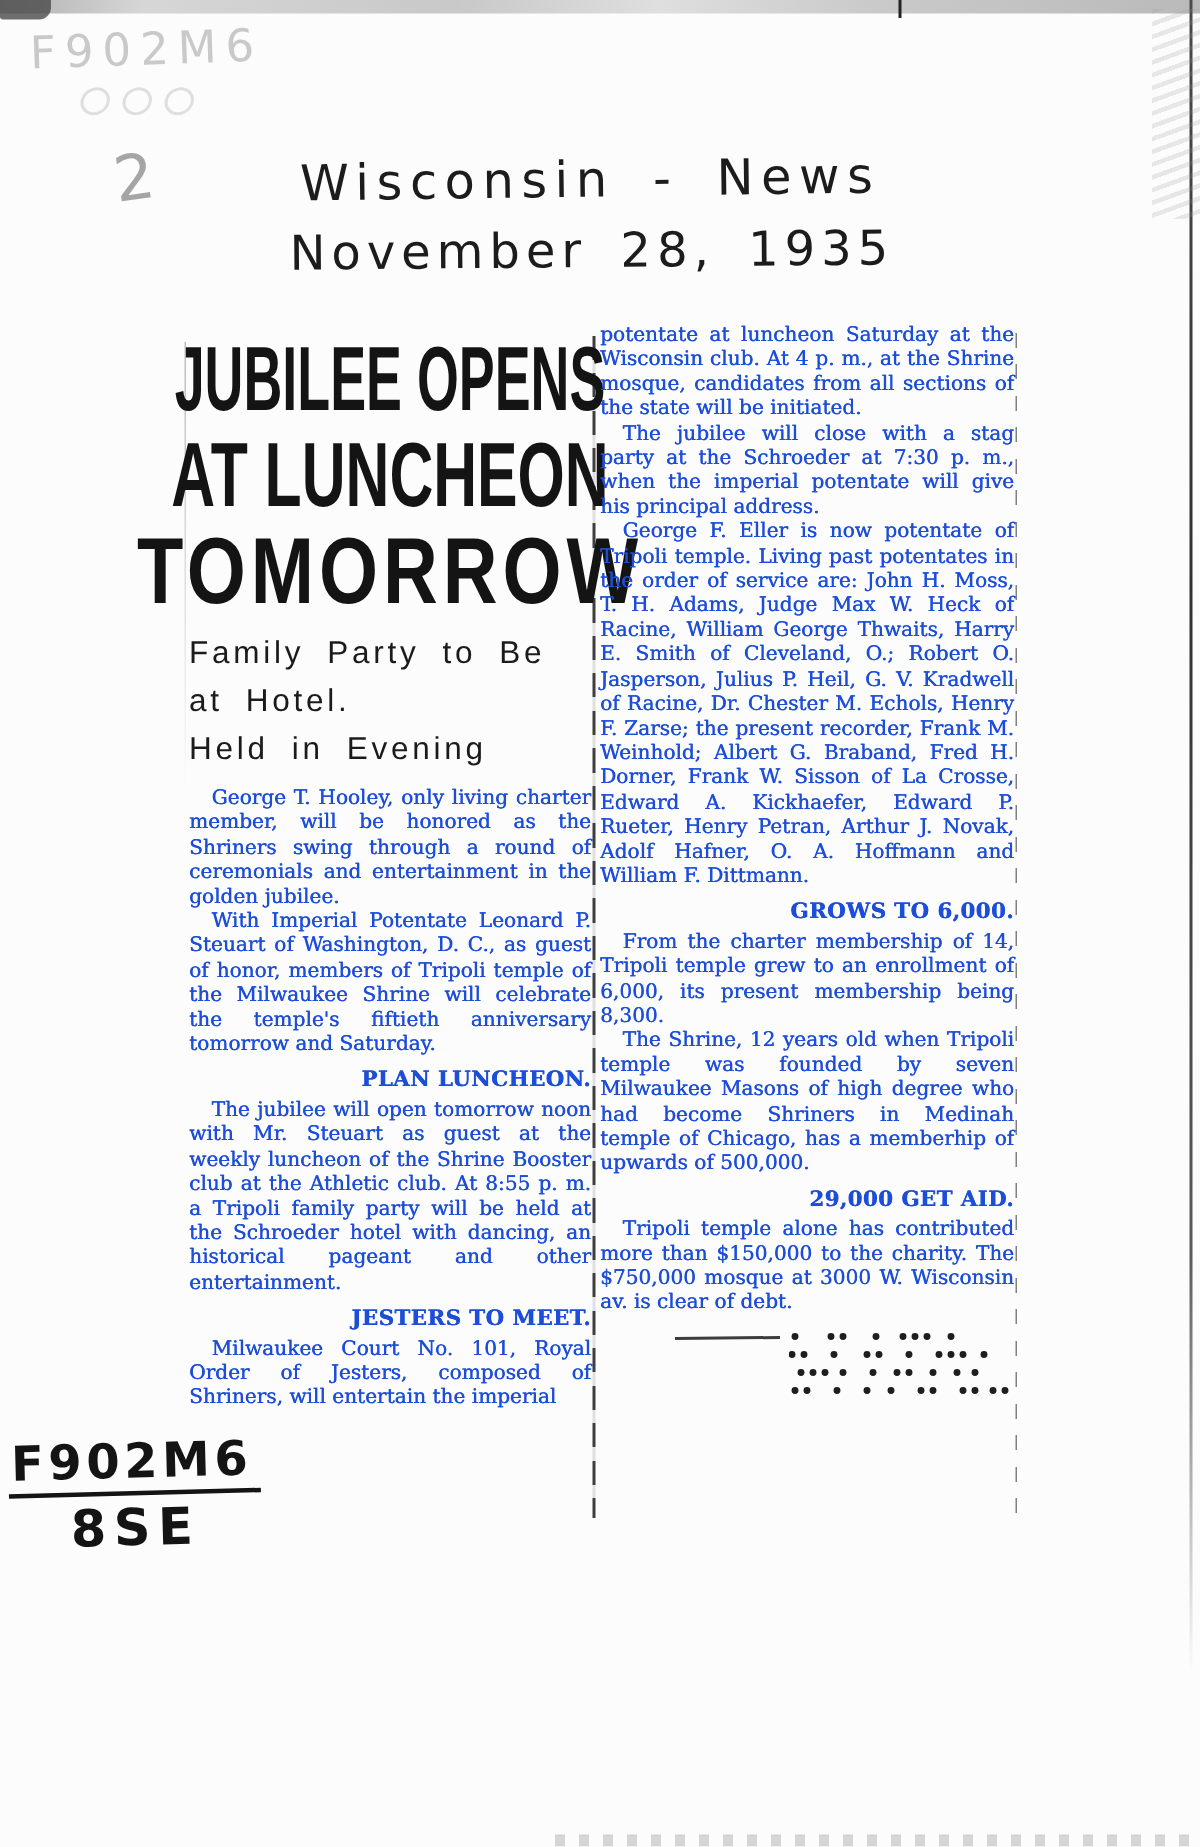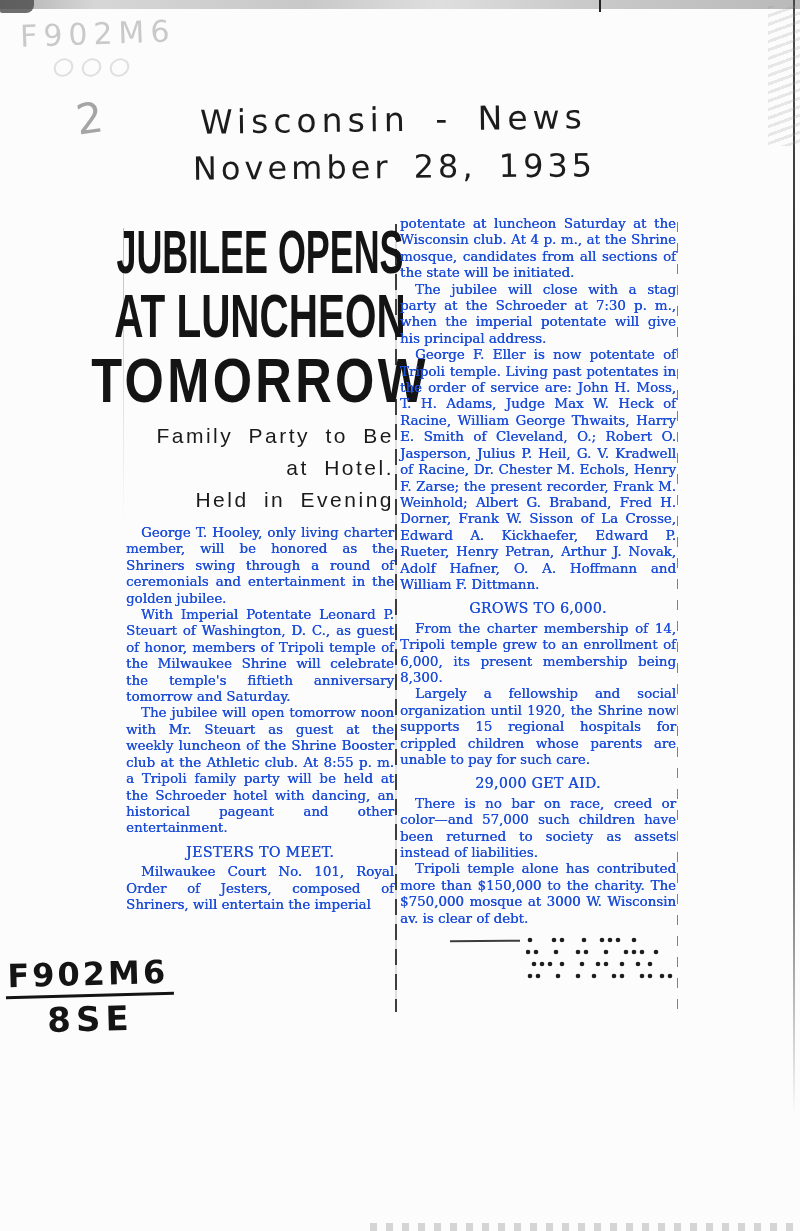--- a/index.html
+++ b/index.html
@@ -45,28 +45,28 @@
   .headline{margin-bottom:8px;}
   .headline-line{height:64px;display:flex;align-items:center;justify-content:center;
     font-family:"Liberation Sans",sans-serif;font-weight:700;color:#141414;
     white-space:nowrap;transform-origin:center;}
   .headline-line:nth-child(1){font-size:46px;transform:scale(.78,1.32);}
   .headline-line:nth-child(2){font-size:46px;transform:scale(.88,1.32);}
   .headline-line:nth-child(3){font-size:46px;letter-spacing:3px;transform:scale(1.1,1.36);}
 
   .subhead{margin-bottom:9px;}
   .subhead-line{font-family:"Liberation Sans",sans-serif;font-weight:400;font-size:21px;
-    line-height:32px;text-align:right;letter-spacing:2.5px;word-spacing:7px;color:#1b1b1b;}
+    line-height:32px;text-align:left;letter-spacing:2.5px;word-spacing:7px;color:#1b1b1b;}
 
   .col-body{font-family:"DejaVu Serif",serif;font-size:13.4px;line-height:16.4px;
     color:#1d4ed8;text-align:justify;text-shadow:.3px 0 0 currentColor;}
   .para{text-indent:15px;margin:0;}
   .para-cont{text-indent:0;}
-  .col-subhead{font-weight:400;font-size:14.2px;letter-spacing:.3px;margin:7px 0 4px;
-    text-align:center;text-indent:0;}
+  .col-subhead{font-weight:700;font-size:14.2px;letter-spacing:.3px;margin:7px 0 4px;
+    text-align:right;text-indent:0;}
 
   .col-divider{left:395px;top:224px;width:2px;height:788px;
     background:repeating-linear-gradient(180deg,#3e3e3e 0 16px,rgba(62,62,62,.15) 16px 25px);}
   .right-rule{left:677px;top:222px;width:1px;height:798px;opacity:.85;
     background:repeating-linear-gradient(180deg,#6a6a6a 0 10px,rgba(255,255,255,0) 10px 21px);}
 
   .article-end{display:flex;align-items:flex-start;margin-top:5px;}
   .end-rule{width:78px;height:2px;background:#3c3c3c;margin:8px 6px 0 50px;transform:rotate(-.6deg);}
   .perf{width:150px;height:52px;flex:none;}
 
@@ -105,36 +105,36 @@
         <div class="headline-line">TOMORROW</div>
       </div>
     <div class="subhead">
         <div class="subhead-line">Family Party to Be</div>
         <div class="subhead-line">at Hotel.</div>
         <div class="subhead-line">Held in Evening</div>
       </div>
     <div class="col-body">
         <div class="para">George T. Hooley, only living charter member, will be honored as the Shriners swing through a round of ceremonials and entertainment in the golden jubilee.</div>
         <div class="para">With Imperial Potentate Leonard P. Steuart of Washington, D. C., as guest of honor, members of Tripoli temple of the Milwaukee Shrine will celebrate the temple's fiftieth anniversary tomorrow and Saturday.</div>
+        <div class="col-subhead">PLAN LUNCHEON.</div>
         <div class="para">The jubilee will open tomorrow noon with Mr. Steuart as guest at the weekly luncheon of the Shrine Booster club at the Athletic club. At 8:55 p. m. a Tripoli family party will be held at the Schroeder hotel with dancing, an historical pageant and other entertainment.</div>
         <div class="col-subhead">JESTERS TO MEET.</div>
         <div class="para">Milwaukee Court No. 101, Royal Order of Jesters, composed of Shriners, will entertain the imperial</div>
       </div>
   </div>
 
   <div class="abs right-col col-body">
     <div>
         <div class="para para-cont">potentate at luncheon Saturday at the Wisconsin club. At 4 p. m., at the Shrine mosque, candidates from all sections of the state will be initiated.</div>
         <div class="para">The jubilee will close with a stag party at the Schroeder at 7:30 p. m., when the imperial potentate will give his principal address.</div>
         <div class="para">George F. Eller is now potentate of Tripoli temple. Living past potentates in the order of service are: John H. Moss, T. H. Adams, Judge Max W. Heck of Racine, William George Thwaits, Harry E. Smith of Cleveland, O.; Robert O. Jasperson, Julius P. Heil, G. V. Kradwell of Racine, Dr. Chester M. Echols, Henry F. Zarse; the present recorder, Frank M. Weinhold; Albert G. Braband, Fred H. Dorner, Frank W. Sisson of La Crosse, Edward A. Kickhaefer, Edward P. Rueter, Henry Petran, Arthur J. Novak, Adolf Hafner, O. A. Hoffmann and William F. Dittmann.</div>
         <div class="col-subhead">GROWS TO 6,000.</div>
         <div class="para">From the charter membership of 14, Tripoli temple grew to an enrollment of 6,000, its present membership being 8,300.</div>
-        <div class="para">Largely a fellowship and social organization until 1920, the Shrine now supports 15 regional hospitals for crippled children whose parents are unable to pay for such care.</div>
+        <div class="para">The Shrine, 12 years old when Tripoli temple was founded by seven Milwaukee Masons of high degree who had become Shriners in Medinah temple of Chicago, has a memberhip of upwards of 500,000.</div>
         <div class="col-subhead">29,000 GET AID.</div>
-        <div class="para">There is no bar on race, creed or color—and 57,000 such children have been returned to society as assets instead of liabilities.</div>
         <div class="para">Tripoli temple alone has contributed more than $150,000 to the charity. The $750,000 mosque at 3000 W. Wisconsin av. is clear of debt.</div>
       </div>
     <div class="article-end">
       <div class="end-rule"></div>
       <svg class="perf" viewBox="0 0 150 52">
         <g fill="#1e1e1e">
           <circle cx="4" cy="8" r="2.3"></circle>
             <circle cx="28" cy="8" r="2.3"></circle>
             <circle cx="36" cy="8" r="2.3"></circle>
           <circle cx="58" cy="8" r="2.3"></circle>

